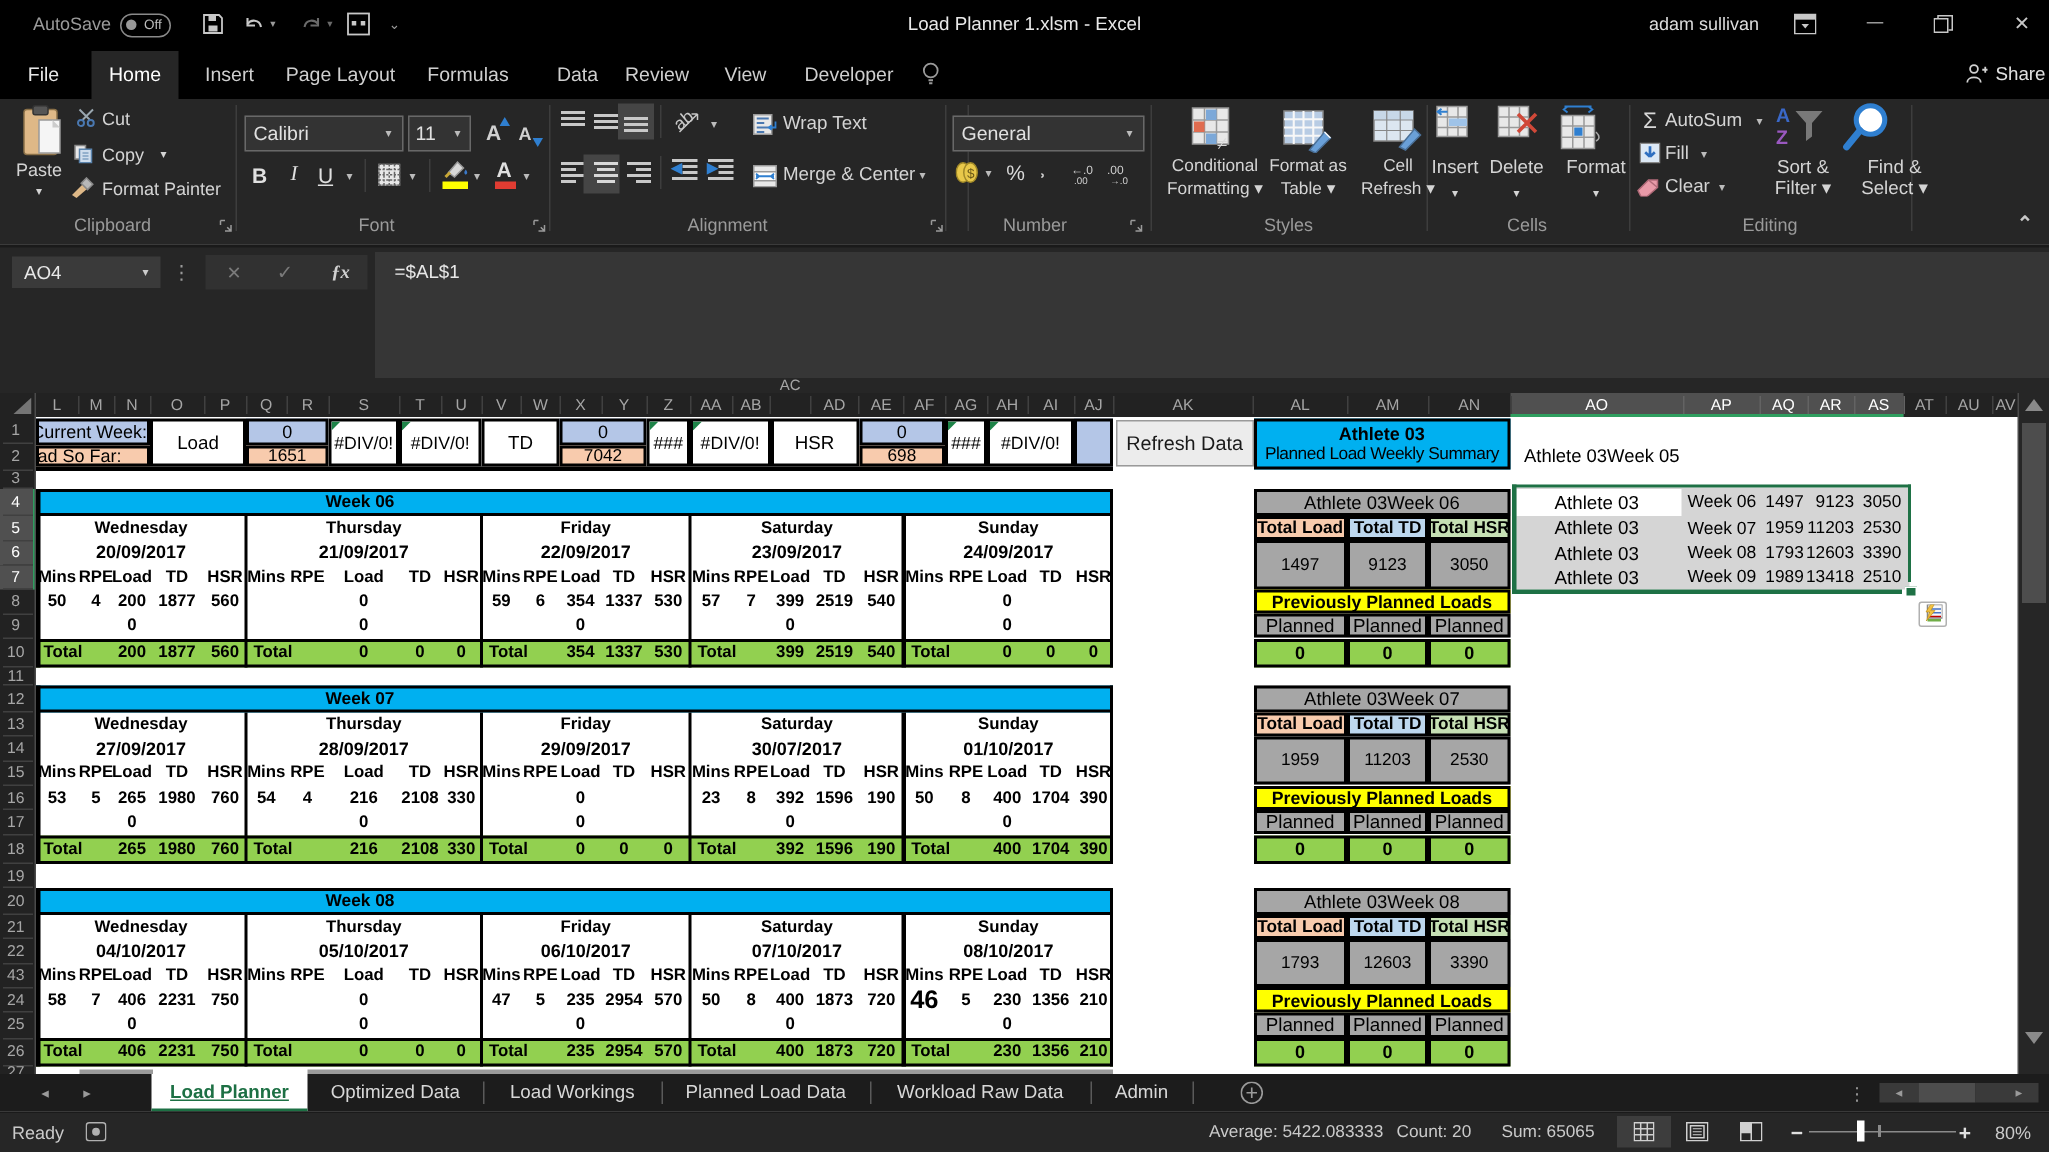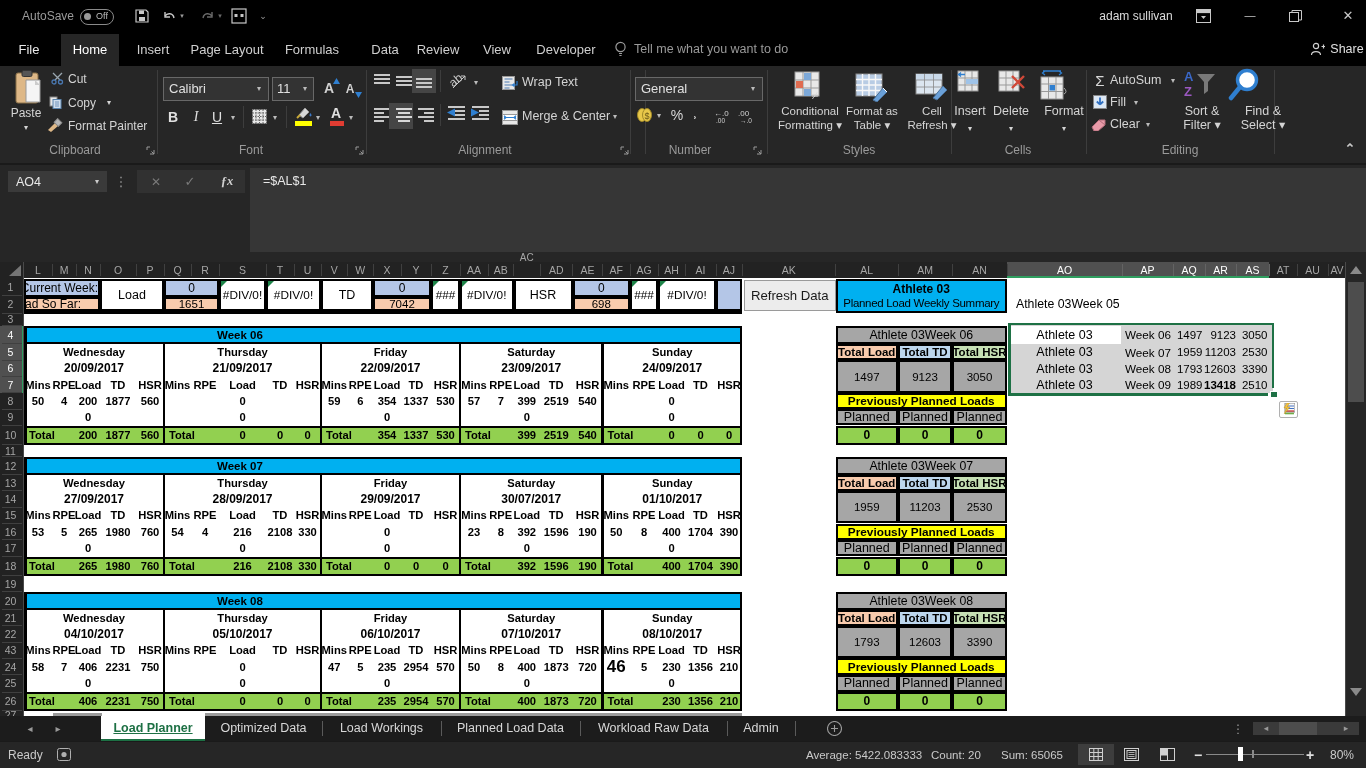--- a/index.html
+++ b/index.html
@@ -24,20 +24,21 @@
       <path d="M12 3 L12 8 L7 8" fill="none" stroke="#6a6a6a" stroke-width="1.4"></path>
       <path d="M12 7 C10 4, 4 3.5, 3 9" fill="none" stroke="#6a6a6a" stroke-width="1.4"></path>
     </svg>
 <div style="position:absolute;left:216px;top:9px;width:8px;height:14px;font-size:7px;color:#6a6a6a;display:flex;align-items:center;justify-content:center;font-weight:normal;white-space:nowrap;">▾</div>
 <svg style="position:absolute;left:231px;top:8px" width="16" height="16" viewBox="0 0 16 16">
       <rect x="1" y="1" width="14" height="14" fill="none" stroke="#c8c8c8" stroke-width="1.2"></rect>
       <rect x="3.5" y="6" width="3" height="3" fill="#c8c8c8"></rect>
       <rect x="9.5" y="6" width="3" height="3" fill="#c8c8c8"></rect>
     </svg>
 <div style="position:absolute;left:258px;top:9px;width:10px;height:14px;font-size:9px;color:#9a9a9a;display:flex;align-items:center;justify-content:center;font-weight:normal;white-space:nowrap;">⌄</div>
+<div style="position:absolute;left:533px;top:0px;width:300px;height:32px;font-size:12.5px;color:#e8e8e8;display:flex;align-items:center;justify-content:center;font-weight:normal;white-space:nowrap;">Load Planner 1.xlsm  -  Excel</div>
 <div style="position:absolute;left:1098px;top:0px;width:76px;height:32px;font-size:12px;color:#dcdcdc;display:flex;align-items:center;justify-content:center;font-weight:normal;white-space:nowrap;">adam sullivan</div>
 <svg style="position:absolute;left:1196px;top:9px" width="15" height="14" viewBox="0 0 15 14">
       <rect x="0.5" y="0.5" width="14" height="13" fill="none" stroke="#c8c8c8"></rect>
       <rect x="0.5" y="0.5" width="14" height="3.6" fill="#c8c8c8"></rect>
       <path d="M7.5 10 L5 7 h5 z" fill="#c8c8c8"></path>
     </svg>
 <div style="position:absolute;left:1238px;top:0px;width:24px;height:30px;font-size:11px;color:#c8c8c8;display:flex;align-items:center;justify-content:center;font-weight:normal;white-space:nowrap;">—</div>
 <svg style="position:absolute;left:1289px;top:10px" width="13" height="12" viewBox="0 0 13 12">
       <rect x="0.5" y="2.5" width="9" height="9" fill="none" stroke="#c8c8c8"></rect>
       <path d="M3 2.5 V0.5 H12.5 V10 H10" fill="none" stroke="#c8c8c8"></path>
@@ -51,21 +52,20 @@
 <div style="position:absolute;left:184px;top:34px;width:86px;height:30px;font-size:13px;color:#cfcfcf;display:flex;align-items:center;justify-content:center;font-weight:normal;white-space:nowrap;">Page Layout</div>
 <div style="position:absolute;left:276px;top:34px;width:72px;height:30px;font-size:13px;color:#cfcfcf;display:flex;align-items:center;justify-content:center;font-weight:normal;white-space:nowrap;">Formulas</div>
 <div style="position:absolute;left:361px;top:34px;width:48px;height:30px;font-size:13px;color:#cfcfcf;display:flex;align-items:center;justify-content:center;font-weight:normal;white-space:nowrap;">Data</div>
 <div style="position:absolute;left:410px;top:34px;width:56px;height:30px;font-size:13px;color:#cfcfcf;display:flex;align-items:center;justify-content:center;font-weight:normal;white-space:nowrap;">Review</div>
 <div style="position:absolute;left:477px;top:34px;width:40px;height:30px;font-size:13px;color:#cfcfcf;display:flex;align-items:center;justify-content:center;font-weight:normal;white-space:nowrap;">View</div>
 <div style="position:absolute;left:529px;top:34px;width:74px;height:30px;font-size:13px;color:#cfcfcf;display:flex;align-items:center;justify-content:center;font-weight:normal;white-space:nowrap;">Developer</div>
 <svg style="position:absolute;left:614px;top:41px" width="13" height="16" viewBox="0 0 13 16">
       <circle cx="6.5" cy="6" r="4.6" fill="none" stroke="#9a9a9a" stroke-width="1.2"></circle>
       <path d="M5 12.5 h3 M5.4 14.5 h2.2" stroke="#9a9a9a" stroke-width="1.2"></path>
     </svg>
-<div style="position:absolute;left:634px;top:34px;width:160px;height:30px;font-size:12.5px;color:#9a9a9a;display:flex;align-items:center;justify-content:flex-start;font-weight:normal;white-space:nowrap;">Tell me what you want to do</div>
 <svg style="position:absolute;left:1310px;top:42px" width="15" height="14" viewBox="0 0 15 14">
       <circle cx="6" cy="4" r="2.6" fill="none" stroke="#d0d0d0" stroke-width="1.2"></circle>
       <path d="M1.5 13 C1.5 8.5, 10.5 8.5, 10.5 13" fill="none" stroke="#d0d0d0" stroke-width="1.2"></path>
       <path d="M11.5 4.5 h4 M13.5 2.5 v4" stroke="#d0d0d0" stroke-width="1.2"></path>
     </svg>
 <div style="position:absolute;left:1329px;top:34px;width:36px;height:30px;font-size:12.5px;color:#e0e0e0;display:flex;align-items:center;justify-content:center;font-weight:normal;white-space:nowrap;">Share</div>
 <div style="position:absolute;left:0px;top:66px;width:1366px;height:97px;background:#262626;"></div>
 <div style="position:absolute;left:157px;top:70px;width:1px;height:84px;background:#3d3d3d;"></div>
 <div style="position:absolute;left:366px;top:70px;width:1px;height:84px;background:#3d3d3d;"></div>
 <div style="position:absolute;left:630px;top:70px;width:1px;height:84px;background:#3d3d3d;"></div>
@@ -885,21 +885,21 @@
 <div style="position:absolute;left:1161px;top:343px;width:75px;height:18px;font-size:11.5px;color:#000;display:flex;align-items:center;justify-content:flex-end;font-weight:normal;white-space:nowrap;">11203</div>
 <div style="position:absolute;left:1197.5px;top:343px;width:70px;height:18px;font-size:11.5px;color:#000;display:flex;align-items:center;justify-content:flex-end;font-weight:normal;white-space:nowrap;">2530</div>
 <div style="position:absolute;left:1004.5px;top:359.5px;width:120px;height:18px;font-size:12.5px;color:#000;display:flex;align-items:center;justify-content:center;font-weight:normal;white-space:nowrap;">Athlete 03</div>
 <div style="position:absolute;left:1125px;top:359.5px;width:60px;height:18px;font-size:11.7px;color:#000;display:flex;align-items:center;justify-content:flex-start;font-weight:normal;white-space:nowrap;">Week 08</div>
 <div style="position:absolute;left:1130px;top:359.5px;width:72.5px;height:18px;font-size:11.5px;color:#000;display:flex;align-items:center;justify-content:flex-end;font-weight:normal;white-space:nowrap;">1793</div>
 <div style="position:absolute;left:1161px;top:359.5px;width:75px;height:18px;font-size:11.5px;color:#000;display:flex;align-items:center;justify-content:flex-end;font-weight:normal;white-space:nowrap;">12603</div>
 <div style="position:absolute;left:1197.5px;top:359.5px;width:70px;height:18px;font-size:11.5px;color:#000;display:flex;align-items:center;justify-content:flex-end;font-weight:normal;white-space:nowrap;">3390</div>
 <div style="position:absolute;left:1004.5px;top:375.8px;width:120px;height:18px;font-size:12.5px;color:#000;display:flex;align-items:center;justify-content:center;font-weight:normal;white-space:nowrap;">Athlete 03</div>
 <div style="position:absolute;left:1125px;top:375.8px;width:60px;height:18px;font-size:11.7px;color:#000;display:flex;align-items:center;justify-content:flex-start;font-weight:normal;white-space:nowrap;">Week 09</div>
 <div style="position:absolute;left:1130px;top:375.8px;width:72.5px;height:18px;font-size:11.5px;color:#000;display:flex;align-items:center;justify-content:flex-end;font-weight:normal;white-space:nowrap;">1989</div>
-<div style="position:absolute;left:1161px;top:375.8px;width:75px;height:18px;font-size:11.5px;color:#000;display:flex;align-items:center;justify-content:flex-end;font-weight:bold;white-space:nowrap;">13418</div>
+<div style="position:absolute;left:1161px;top:375.8px;width:75px;height:18px;font-size:11.5px;color:#000;display:flex;align-items:center;justify-content:flex-end;font-weight:normal;white-space:nowrap;">13418</div>
 <div style="position:absolute;left:1197.5px;top:375.8px;width:70px;height:18px;font-size:11.5px;color:#000;display:flex;align-items:center;justify-content:flex-end;font-weight:normal;white-space:nowrap;">2510</div>
 <div style="position:absolute;left:1279px;top:400.5px;width:19px;height:17.5px;background:#fff;border:1px solid #b0b0b0;border-radius:2px;box-sizing:border-box;"></div>
 <svg style="position:absolute;left:1282px;top:403px" width="13" height="12" viewBox="0 0 13 12">
       <rect x="3" y="0" width="10" height="9" fill="#f8f8f8" stroke="#888"></rect>
       <path d="M4 3 h8 M4 5.5 h8" stroke="#4472c4" stroke-width="1"></path>
       <path d="M4 8 h8" stroke="#c00000" stroke-width="1"></path>
       <path d="M3 10.5 h9" stroke="#70ad47" stroke-width="1.6"></path>
       <path d="M5 0 L2 5 h2.4 L2.2 11 L8 4 H5.2 L7.5 0 z" fill="#f2c242" stroke="#b8860b" stroke-width="0.4"></path>
     </svg>
 <div style="position:absolute;left:1346px;top:262px;width:20px;height:454px;background:#262626;"></div>

